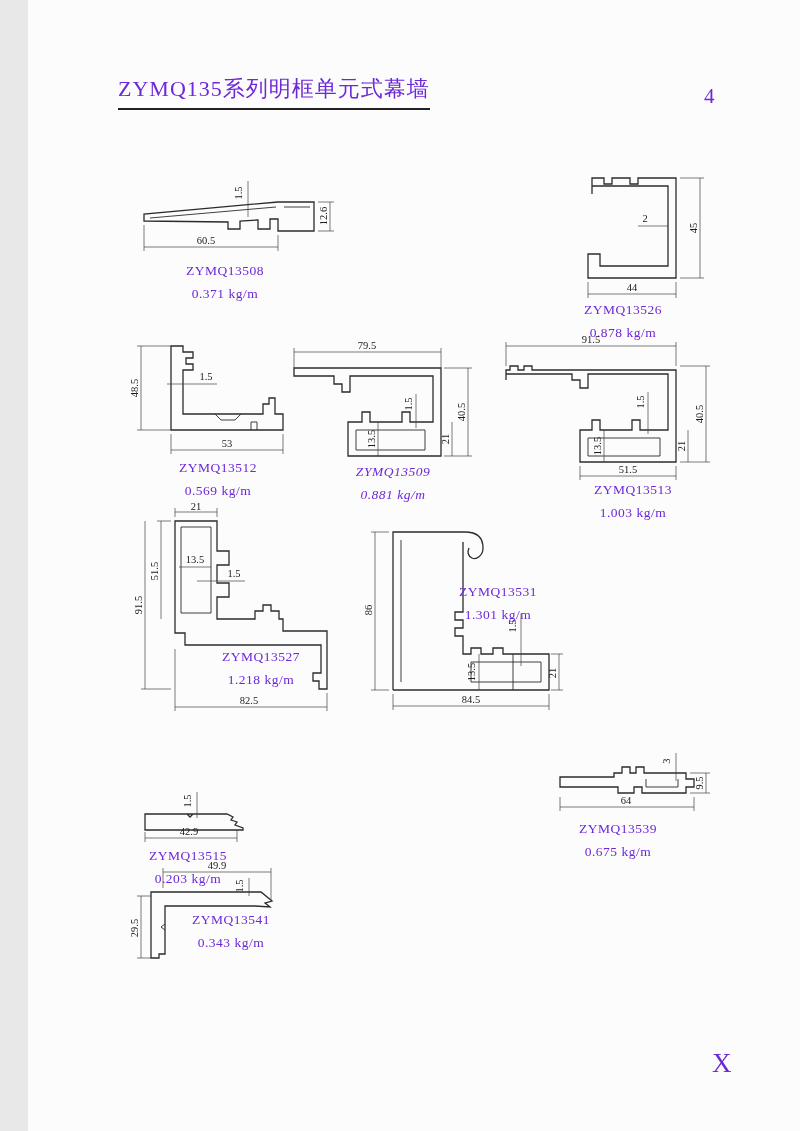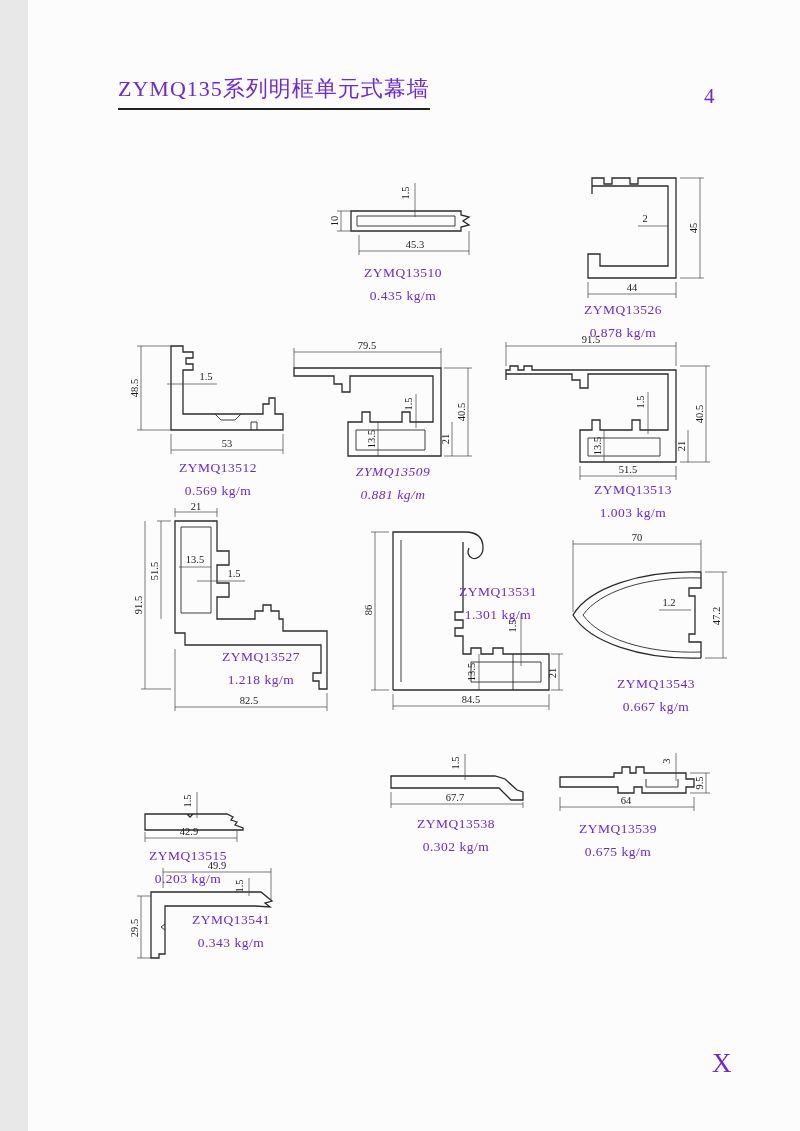--- a/index.html
+++ b/index.html
@@ -20,35 +20,35 @@
 </style>
 </head>
 <body>
 
 <div id="page">
 
   <div id="title">ZYMQ135系列明框单元式幕墙</div>
   <div id="pageno">4</div>
   <div id="mark">X</div>
 
-
-  <div class="profile" style="left:303px;top:175px;width:150px;height:135px;">
-    <svg width="150" height="86">
-      <path class="p" d="M20,36 H130 V40 L138,42 L132,46 L138,50 L130,52 V56 H20 Z"></path>
-      <path class="i" d="M26,41 H124 V51 H26 Z"></path>
-      <path class="d" d="M20,36 H6 M20,56 H6 M10,36 V56 M84,8 V42 M28,60 V80 M138,56 V80 M28,76 H138"></path>
-      <text x="7" y="46" text-anchor="middle" transform="rotate(-90 7 46)">10</text>
-      <text x="78" y="18" text-anchor="middle" transform="rotate(-90 78 18)">1.5</text>
-      <text x="84" y="73" text-anchor="middle">45.3</text>
+  <div class="profile" style="left:100px;top:175px;width:215px;height:135px;">
+    <svg width="215" height="86">
+      <path class="p" d="M16,46 L16,39 L150,27 L186,27 L186,56 L150,56 L150,44 L142,44 L142,54 L130,54 L130,45 L112,46 L112,54 L100,54 L100,47 Z"></path>
+      <path class="i" d="M22,43 L148,32 M156,32 L182,32"></path>
+      <path class="d" d="M16,50 V76 M150,60 V76 M16,72 H150 M190,27 H206 M190,56 H206 M202,27 V56 M120,6 V42"></path>
+      <text x="78" y="69" text-anchor="middle">60.5</text>
+      <text x="199" y="41" text-anchor="middle" transform="rotate(-90 199 41)">12.6</text>
+      <text x="114" y="18" text-anchor="middle" transform="rotate(-90 114 18)">1.5</text>
     </svg>
-    <div class="plabel" style="left:72px;top:86px;">
-      <div>ZYMQ13510</div>
-      <div>0.435 kg/m</div>
+    <div class="plabel" style="left:97px;top:84px;">
+      <div>ZYMQ13508</div>
+      <div>0.371 kg/m</div>
     </div>
   </div>
+
 
   <div class="profile" style="left:528px;top:168px;width:160px;height:180px;">
     <svg width="160" height="135">
       <path class="p" d="M36,26 V10 H48 V16 H56 V10 H74 V16 H82 V10 H120 V110 H32 V86 H44 V98 H112 V18 H36 Z"></path>
       <path class="d" d="M32,114 V130 M120,114 V130 M32,126 H120 M124,10 H148 M124,110 H148 M144,10 V110 M82,58 H98 M98,58 H112"></path>
       <text x="76" y="123" text-anchor="middle">44</text>
       <text x="141" y="60" text-anchor="middle" transform="rotate(-90 141 60)">45</text>
       <text x="89" y="54" text-anchor="middle">2</text>
     </svg>
     <div class="plabel" style="left:67px;top:130px;">
@@ -136,61 +136,35 @@
       <text x="112" y="154" text-anchor="middle" transform="rotate(-90 112 154)">13.5</text>
       <text x="193" y="155" text-anchor="middle" transform="rotate(-90 193 155)">21</text>
       <text x="108" y="185" text-anchor="middle">84.5</text>
     </svg>
     <div class="plabel" style="left:135px;top:62px;">
       <div>ZYMQ13531</div>
       <div>1.301 kg/m</div>
     </div>
   </div>
 
-  <div class="profile" style="left:533px;top:528px;width:175px;height:200px;">
-    <svg width="175" height="178">
-      <path class="p" d="M140,44 C80,42 28,60 12,87 C28,114 80,132 140,130 M140,44 V60 H128 V68 H134 V106 H128 V114 H140 V130"></path>
-      <path class="i" d="M140,50 C84,48 38,64 22,87 C38,110 84,126 140,124"></path>
-      <path class="d" d="M12,84 V12 M140,44 V12 M12,16 H140 M144,44 H166 M144,130 H166 M162,44 V130 M98,82 H120 M120,82 H130"></path>
-      <text x="76" y="13" text-anchor="middle">70</text>
-      <text x="159" y="88" text-anchor="middle" transform="rotate(-90 159 88)">47.2</text>
-      <text x="108" y="78" text-anchor="middle">1.2</text>
-    </svg>
-    <div class="plabel" style="left:95px;top:144px;">
-      <div>ZYMQ13543</div>
-      <div>0.667 kg/m</div>
-    </div>
-  </div>
 
   <div class="profile" style="left:103px;top:786px;width:130px;height:110px;">
     <svg width="130" height="60">
       <path class="p" d="M14,28 H96 L102,31 L100,34 L106,36 L104,39 L112,42 L112,44 H14 Z M56,28 L59,31 L62,28"></path>
       <path class="d" d="M66,6 V32 M14,46 V56 M106,44 V56 M14,52 H106"></path>
       <text x="60" y="15" text-anchor="middle" transform="rotate(-90 60 15)">1.5</text>
       <text x="58" y="49" text-anchor="middle">42.9</text>
     </svg>
     <div class="plabel" style="left:57px;top:58px;">
       <div>ZYMQ13515</div>
       <div>0.203 kg/m</div>
     </div>
   </div>
 
 
-  <div class="profile" style="left:355px;top:750px;width:150px;height:112px;">
-    <svg width="150" height="62">
-      <path class="p" d="M8,26 H112 L122,29 L134,40 L140,42 V50 H128 L118,40 L116,38 H8 Z"></path>
-      <path class="d" d="M82,4 V30 M8,42 V58 M140,52 V58 M8,54 H140"></path>
-      <text x="76" y="13" text-anchor="middle" transform="rotate(-90 76 13)">1.5</text>
-      <text x="72" y="51" text-anchor="middle">67.7</text>
-    </svg>
-    <div class="plabel" style="left:73px;top:62px;">
-      <div>ZYMQ13538</div>
-      <div>0.302 kg/m</div>
-    </div>
-  </div>
 
   <div class="profile" style="left:518px;top:745px;width:175px;height:120px;">
     <svg width="175" height="72">
       <path class="p" d="M14,32 H68 V28 H76 V22 H84 V28 H90 V22 H98 V28 H140 V34 H148 V42 H140 V48 H96 V42 H88 V48 H72 V42 H14 Z"></path>
       <path class="i" d="M100,34 V42 H132 V34"></path>
       <path class="d" d="M130,8 V36 M144,28 H164 M144,48 H164 M160,28 V48 M14,52 V66 M148,52 V66 M14,62 H148"></path>
       <text x="124" y="16" text-anchor="middle" transform="rotate(-90 124 16)">3</text>
       <text x="157" y="38" text-anchor="middle" transform="rotate(-90 157 38)">9.5</text>
       <text x="80" y="59" text-anchor="middle">64</text>
     </svg>

